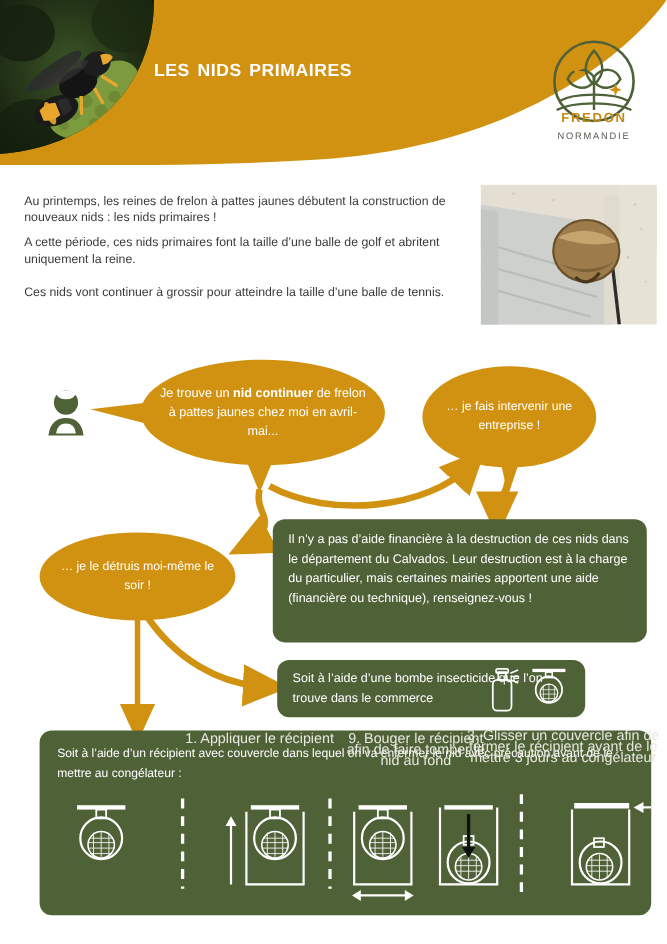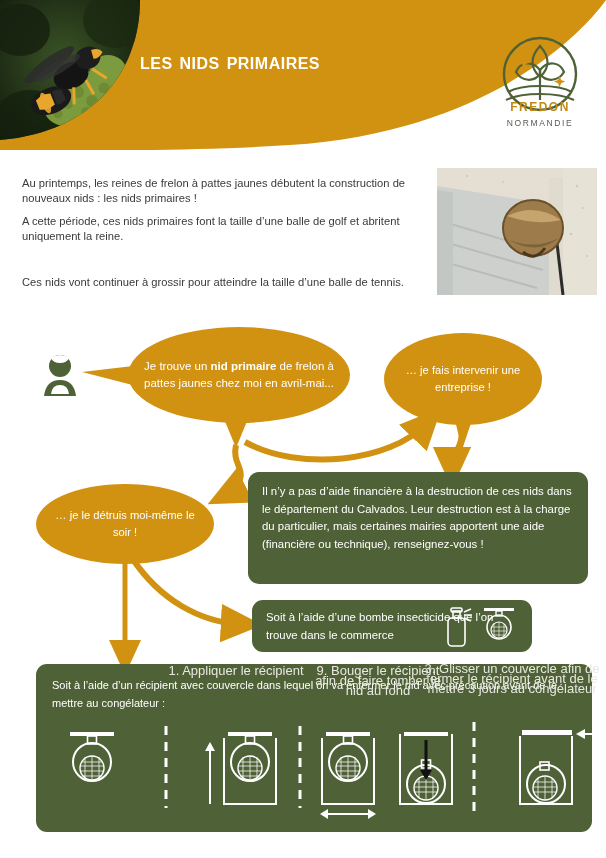--- a/index.html
+++ b/index.html
@@ -32,21 +32,21 @@
   
   .logo { position:absolute; left:492px; top:30px; width:96px; height:110px; }
   .logo-name { position:absolute; left:492px; top:100px; width:96px; text-align:center;
     color:#C28A14; font-size:12px; font-weight:bold; letter-spacing:1.5px; }
   .logo-sub { position:absolute; left:492px; top:118px; width:96px; text-align:center;
     color:#5a5a52; font-size:8.5px; letter-spacing:1.6px; }
 
   
   .intro { position:absolute; left:22px; top:176px; width:400px; }
   .intro p { margin:0 0 9px 0; font-size:11.2px; line-height:14.5px; color:#3a3a3a; }
-  .intro p.gap { margin-top:32px; }
+  .intro p.gap { margin-top:16px; }
 
   
   .photo { position:absolute; left:437px; top:168px; width:160px; height:127px; overflow:hidden; }
 
   
   .person { position:absolute; left:32px; top:348px; width:56px; height:56px; }
 
   
   .bubble {
     position:absolute;
@@ -249,21 +249,21 @@
 
   <svg class="person" viewBox="0 0 56 56">
     <circle cx="28" cy="18" r="11" fill="#4F6137"></circle>
     <path d="M19,10 q9,-6 18,0 q-2,5 -9,5 q-7,0 -9,-5 z" fill="#ffffff"></path>
     <path d="M12,48 q2,-16 16,-16 q14,0 16,16 z" fill="#4F6137"></path>
     <path d="M19,46 q1,-9 9,-9 q8,0 9,9 z" fill="#ffffff"></path>
   </svg>
 
   <div class="bubble" id="bubble-find">
     <span>
-      <span>Je trouve un </span><b>nid primaire</b><span> de frelon à pattes jaunes chez moi en avril-mai...</span>
+      <span>Je trouve un </span><b>nid continuer</b><span> de frelon à pattes jaunes chez moi en avril-mai...</span>
     </span>
   </div>
 
   <div class="bubble" id="bubble-company">… je fais intervenir une entreprise !</div>
 
   <div class="bubble" id="bubble-destroy">… je le détruis moi-même le soir !</div>
 
   <div class="gbox" id="box-aid">
     <div class="txt">Il n’y a pas d’aide financière à la destruction de ces nids  dans le département du Calvados. Leur destruction est à la charge du particulier, mais certaines mairies apportent une aide (financière ou technique), renseignez-vous !</div>
   </div>

